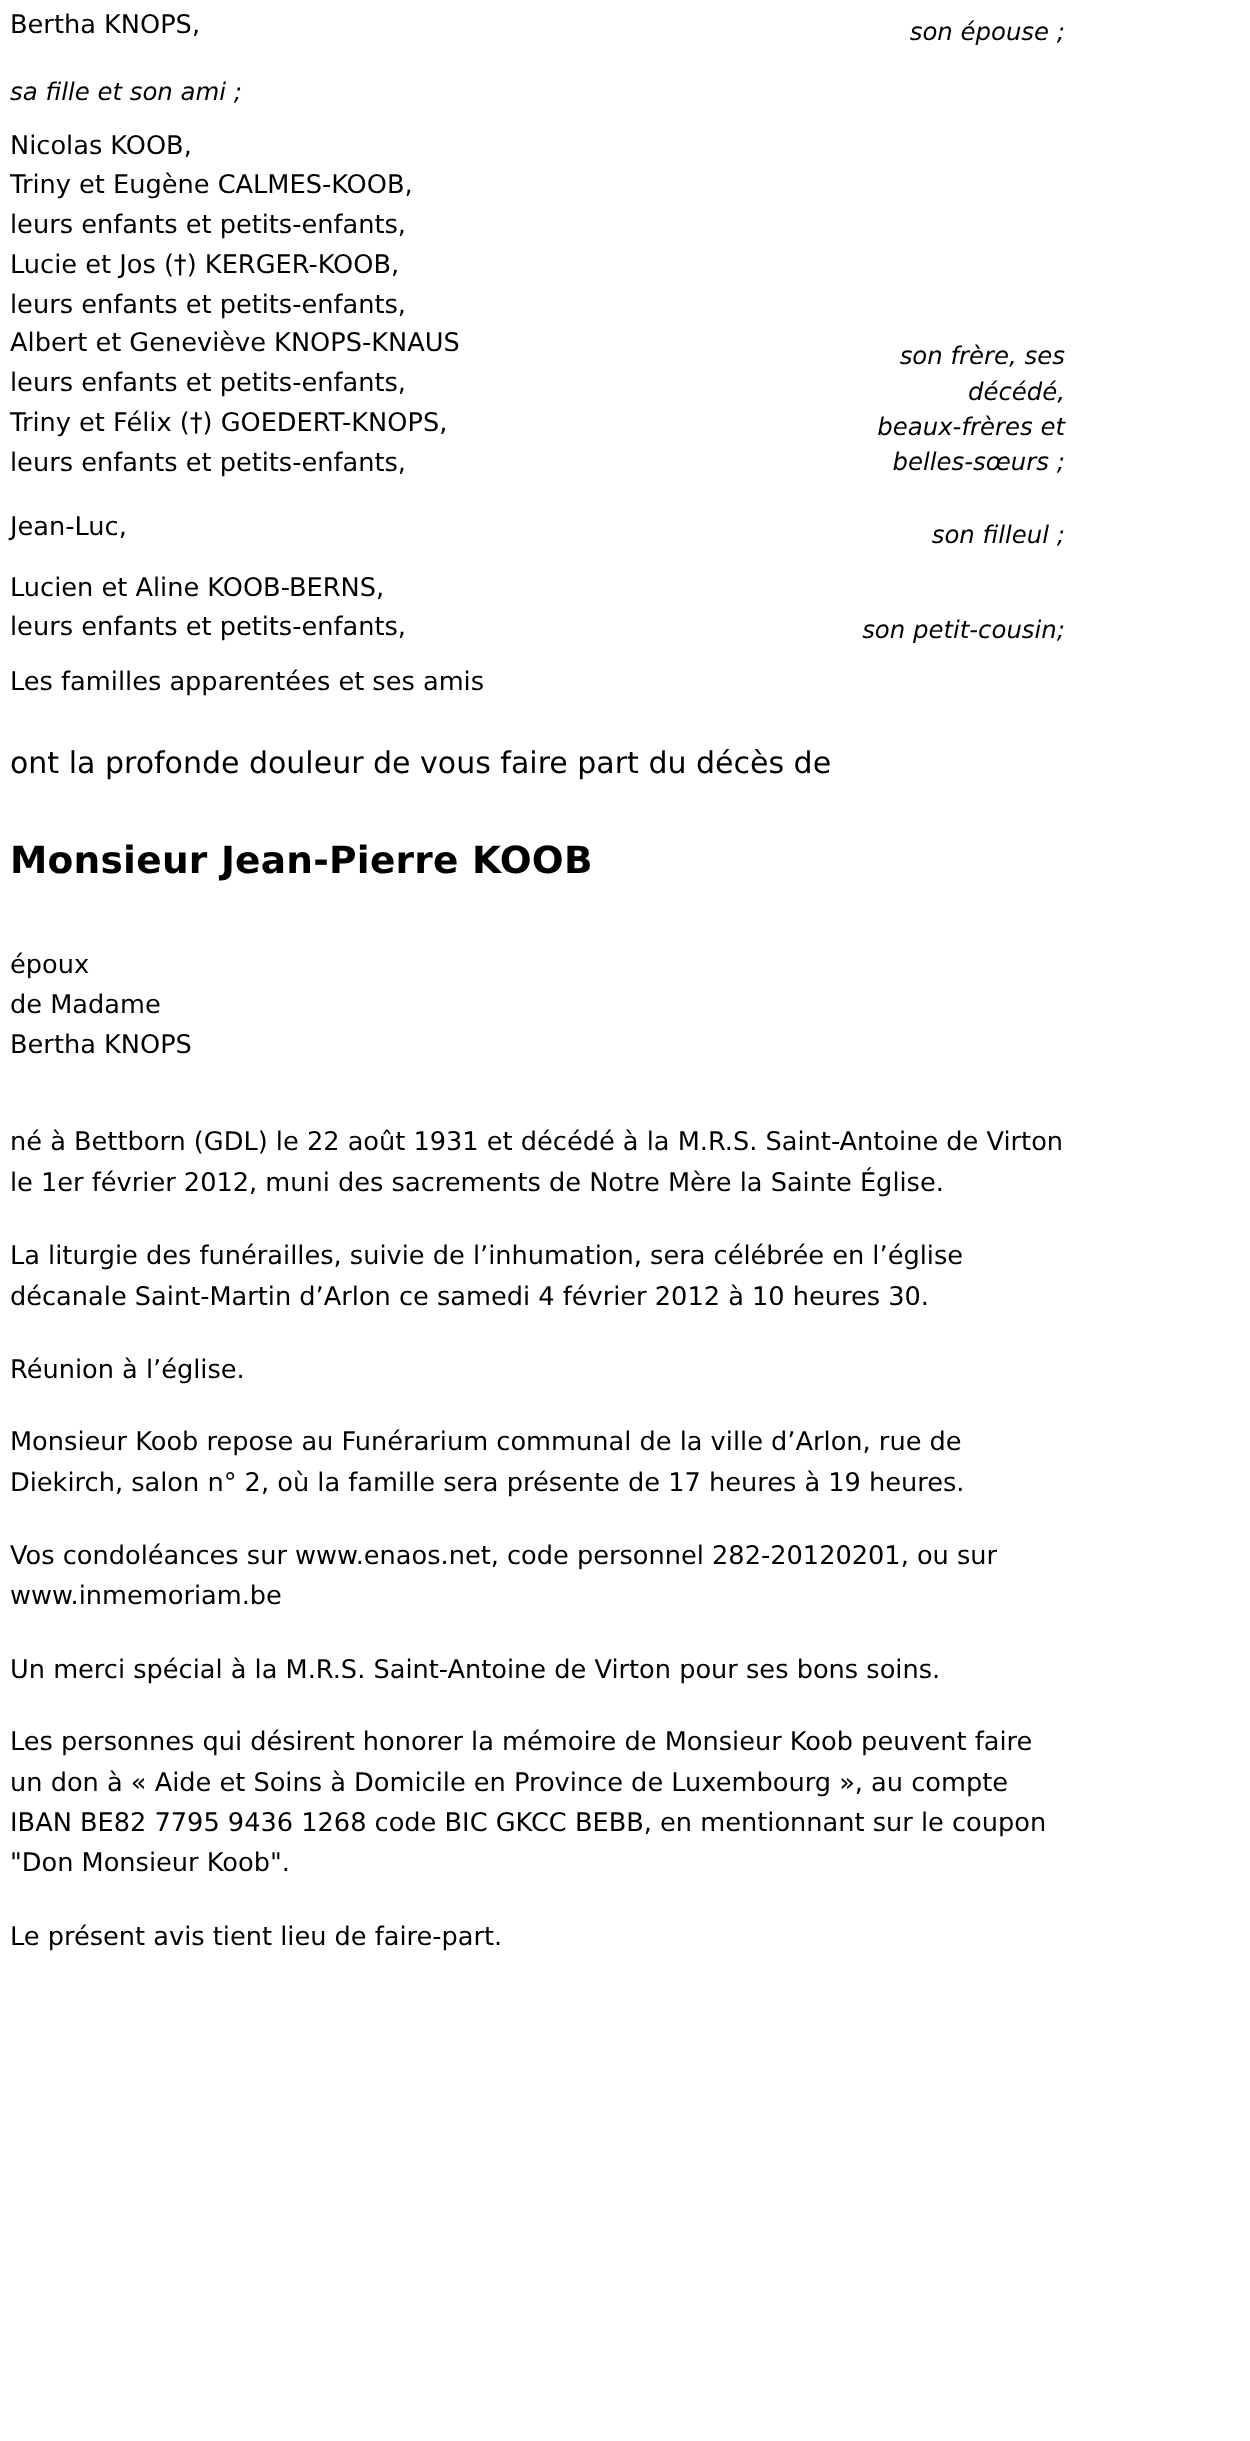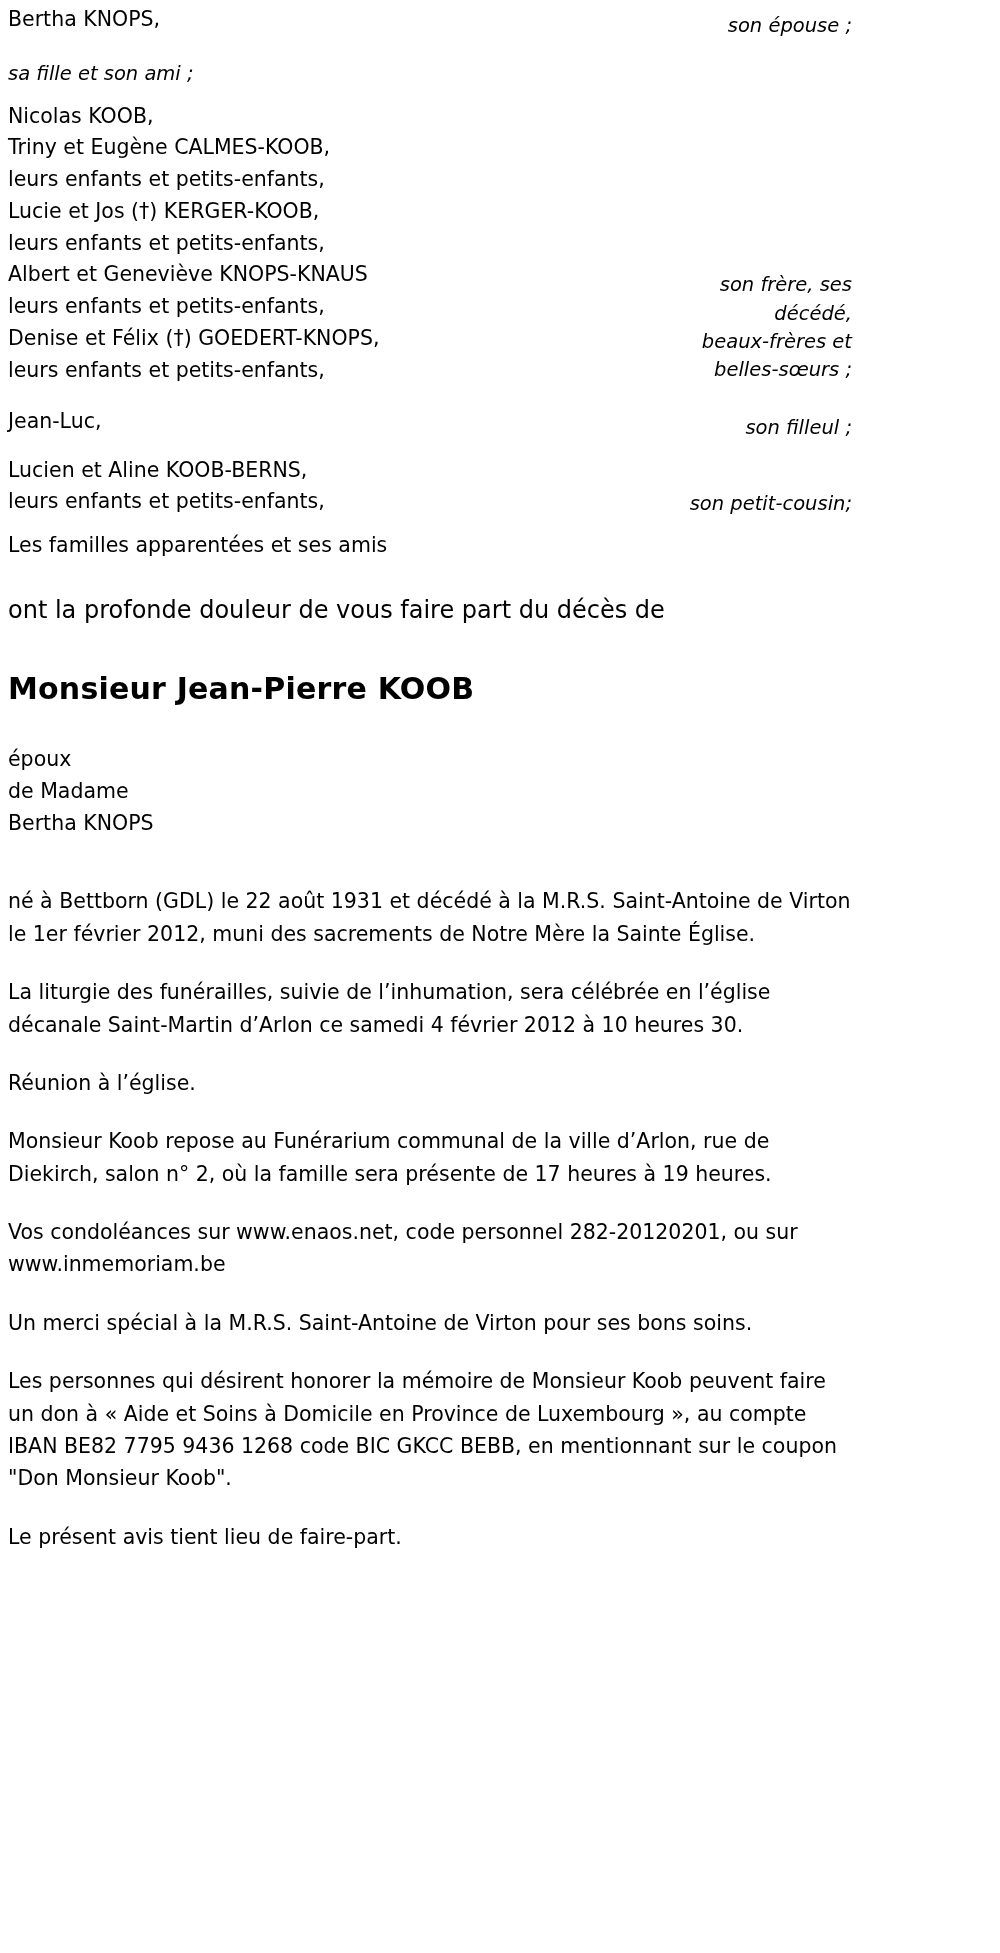--- a/index.html
+++ b/index.html
@@ -70,21 +70,21 @@
   .deceased-name {
     font-size: 30px;
     font-weight: bold;
     line-height: 1.3;
     margin-top: 40px;
     letter-spacing: 0.2px;
   }
 
   
   .spouse-block {
-    margin-top: 36px;
+    margin-top: 48px;
     font-size: 20.5px;
     line-height: 1.55;
   }
   .spouse-block div { white-space: nowrap; }
 
   
   .para {
     font-size: 20.5px;
     line-height: 1.58;
     margin-top: 26px;
@@ -117,21 +117,21 @@
 
       <div class="fam-row">
         <div class="fam-names">
           <div class="name-line">Nicolas KOOB,</div>
           <div class="name-line">Triny et Eugène CALMES-KOOB,</div>
           <div class="name-line">leurs enfants et petits-enfants,</div>
           <div class="name-line">Lucie et Jos (†) KERGER-KOOB,</div>
           <div class="name-line">leurs enfants et petits-enfants,</div>
           <div class="name-line">Albert et Geneviève KNOPS-KNAUS</div>
           <div class="name-line">leurs enfants et petits-enfants,</div>
-          <div class="name-line">Denise et Félix (†) GOEDERT-KNOPS,</div>
+          <div class="name-line">Triny et Félix (†) GOEDERT-KNOPS,</div>
           <div class="name-line">leurs enfants et petits-enfants,</div>
         </div>
         <div class="fam-rel" style="align-self:flex-end;padding-bottom:2px;">son frère, ses
 décédé,
 beaux-frères et
 belles-sœurs ;</div>
       </div>
 
       <div class="gap-m"></div>
 

